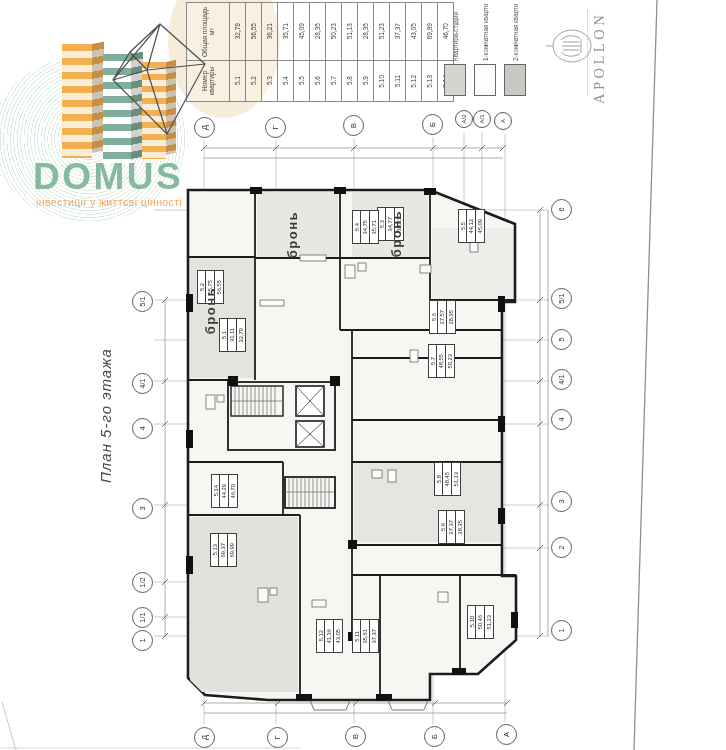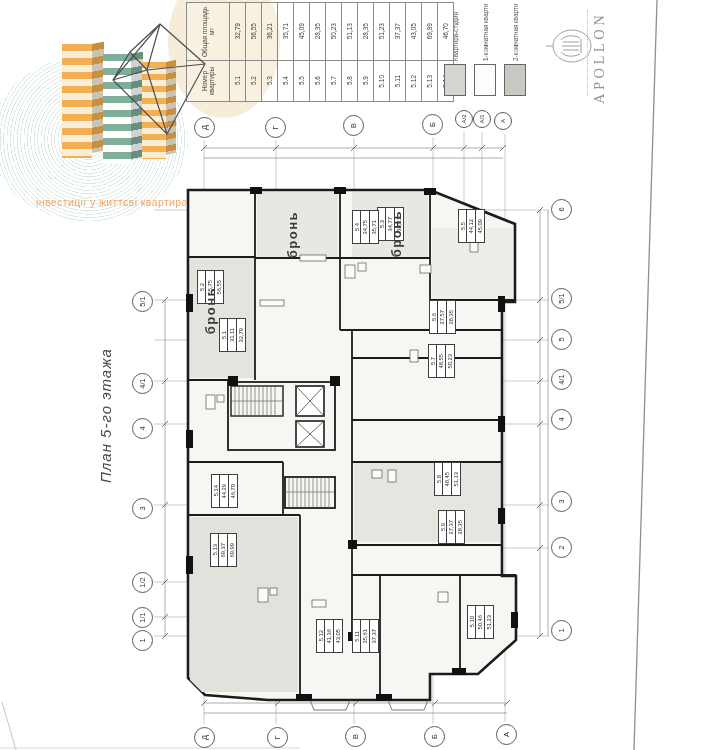--- a/index.html
+++ b/index.html
@@ -280,21 +280,22 @@
       <div class="front"></div>
       <div class="side"></div>
     </div>
   <div class="tower t3">
       <div class="front"></div>
       <div class="side"></div>
     </div>
   <svg class="wire" width="105" height="118" viewBox="0 0 105 118">
     <path d="M55,2 L100,42 L62,112 L8,58 Z M55,2 L42,48 L62,112 M8,58 L42,48 L100,42 M55,2 L25,30 L8,58 M25,30 L42,48" fill="none" stroke="#4f4f4f" stroke-width="1.2"></path>
   </svg>
-  <div class="domus-tag">інвестиції у життєві квартира</div>
+  <div class="domus-name">DOMUS</div>
+  <div class="domus-tag">інвестиції у життєві цінності</div>
 
   <div class="atable">
     <div class="acol ahead">
       <div class="aa">
           <span class="vtext">Общая площадь м²</span>
         </div>
       <div class="an">
           <span class="vtext">Номер квартиры</span>
         </div>
     </div>

